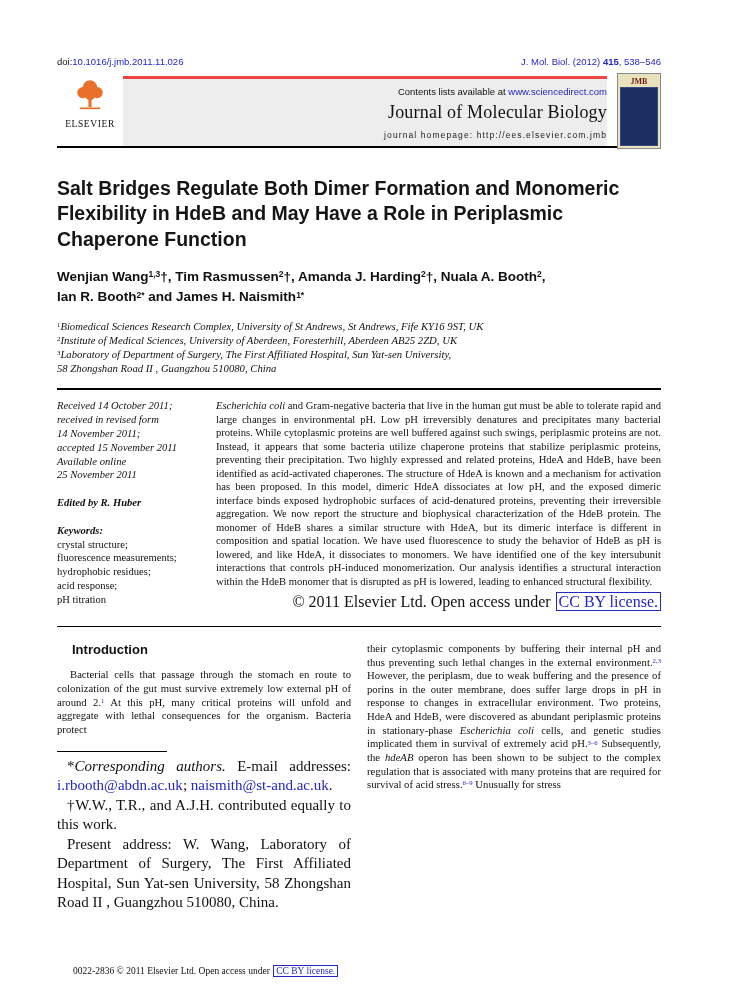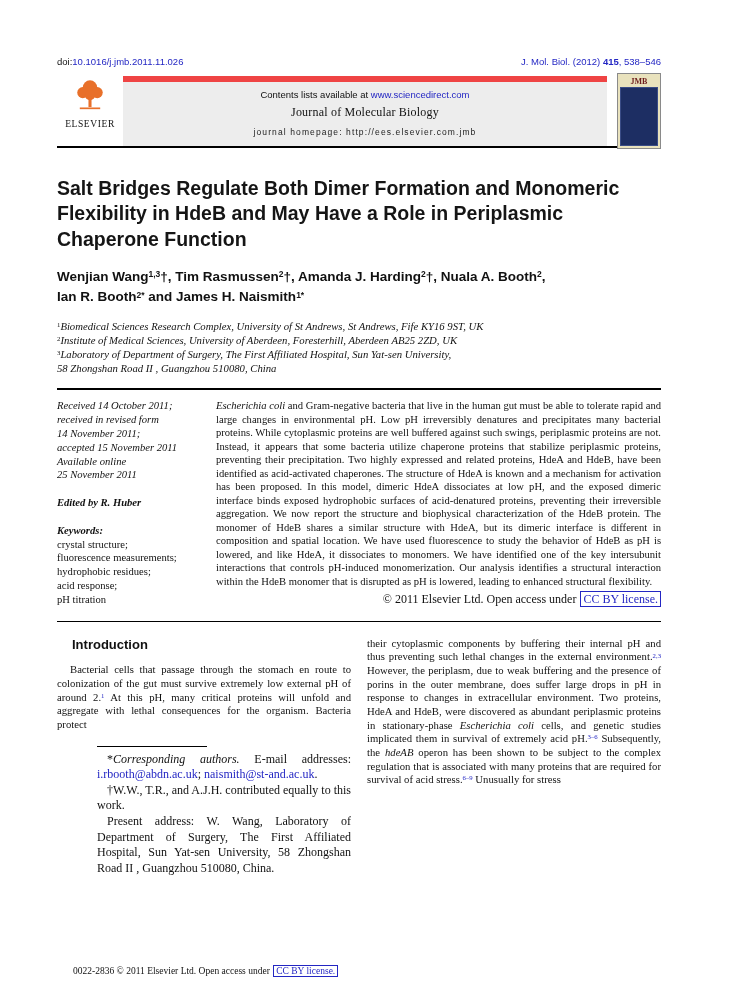--- a/index.html
+++ b/index.html
@@ -17,23 +17,23 @@
   
   .masthead{display:flex;justify-content:space-between;align-items:flex-end;
     font-family:"Liberation Sans", sans-serif;font-size:9.5px;}
   .doi-link{color:var(--link);}
   .journal-ref{font-size:9.5px;}
 
   
   .banner{margin-top:9px;display:flex;align-items:stretch;height:70px;}
   .elsevier-block{width:66px;display:flex;flex-direction:column;align-items:center;justify-content:flex-start;padding-top:2px;}
   .elsevier-wordmark{font-family:"Liberation Serif", serif;font-size:9.5px;letter-spacing:0.6px;margin-top:1px;}
-  .banner-center{flex:1;background:#ededed;border-top:6px solid #ef4444;text-align:center;padding-top:7px;}
+  .banner-center{flex:1;background:#ededed;border-top:3px solid #ef4444;text-align:right;padding-top:7px;}
   .contents-line{font-family:"Liberation Sans", sans-serif;font-size:9.5px;}
-  .journal-name{font-family:"Liberation Serif", serif;font-size:12px;margin-top:5px;letter-spacing:0.2px;}
+  .journal-name{font-family:"Liberation Serif", serif;font-size:18px;margin-top:5px;letter-spacing:0.2px;}
   .homepage-line{font-family:"Liberation Sans", sans-serif;font-size:8.5px;letter-spacing:1.1px;margin-top:7px;color:#222;}
   .cover-block{width:54px;display:flex;align-items:center;justify-content:flex-end;}
   .jmb-cover{width:44px;height:76px;background:#e9e2bd;border:1px solid #8a8a8a;box-sizing:border-box;padding:2px;display:flex;flex-direction:column;}
   .jmb-top{height:11px;display:flex;align-items:center;justify-content:center;
     font-family:"Liberation Serif", serif;font-weight:bold;font-size:8px;color:#6e1d1d;}
   .jmb-body{flex:1;background:#1d2e63;border:1px solid #3a4c86;}
 
   .rule-heavy{height:2px;background:#000;}
   .rule-thin{height:1px;background:#000;}
 
@@ -45,33 +45,33 @@
   .affiliations{margin-top:11px;font-size:10.7px;line-height:1.33;}
   .rule-affil{margin-top:13px;}
 
   
   .abstract-section{display:flex;margin-top:9px;}
   .sidebar{width:152px;flex:none;font-size:10.6px;line-height:1.3;}
   .history{font-style:italic;}
   .edited-by{margin-top:14px;font-style:italic;font-weight:bold;}
   .kw-label{margin-top:14px;font-style:italic;font-weight:bold;}
   .abstract{flex:1;margin-left:7px;font-size:10.6px;line-height:1.275;text-align:justify;}
-  .abstract-copyright{text-align:right;margin-top:4px;font-size:12px;}
+  .abstract-copyright{text-align:right;margin-top:4px;font-size:16px;}
 
   .rule-above-body{margin-top:13px;}
 
   
   .body-columns{display:flex;margin-top:15px;}
   .col{width:294px;font-size:10.7px;line-height:1.275;text-align:justify;}
   .col-right{margin-left:16px;}
   .section-heading{font-family:"Liberation Sans", sans-serif;font-weight:bold;font-size:13px;margin:0 0 10px 0;text-align:left;padding-left:15px;}
   .para-indent{text-indent:13px;}
 
   
-  .footnotes{margin-top:14px;font-size:12px;line-height:1.3;margin-left:40px;}
+  .footnotes{margin-top:14px;font-size:15px;line-height:1.3;}
   .fn-rule{width:110px;height:1px;background:#000;margin-bottom:5px;}
   .footnotes p{margin:0;text-indent:10px;text-align:justify;}
 
   
   .footer{position:absolute;left:73px;top:966px;width:604px;font-size:9.5px;}
 
   
   .seg-normal{}
   .seg-italic{font-style:italic;}
   .seg-link{color:var(--link);}

